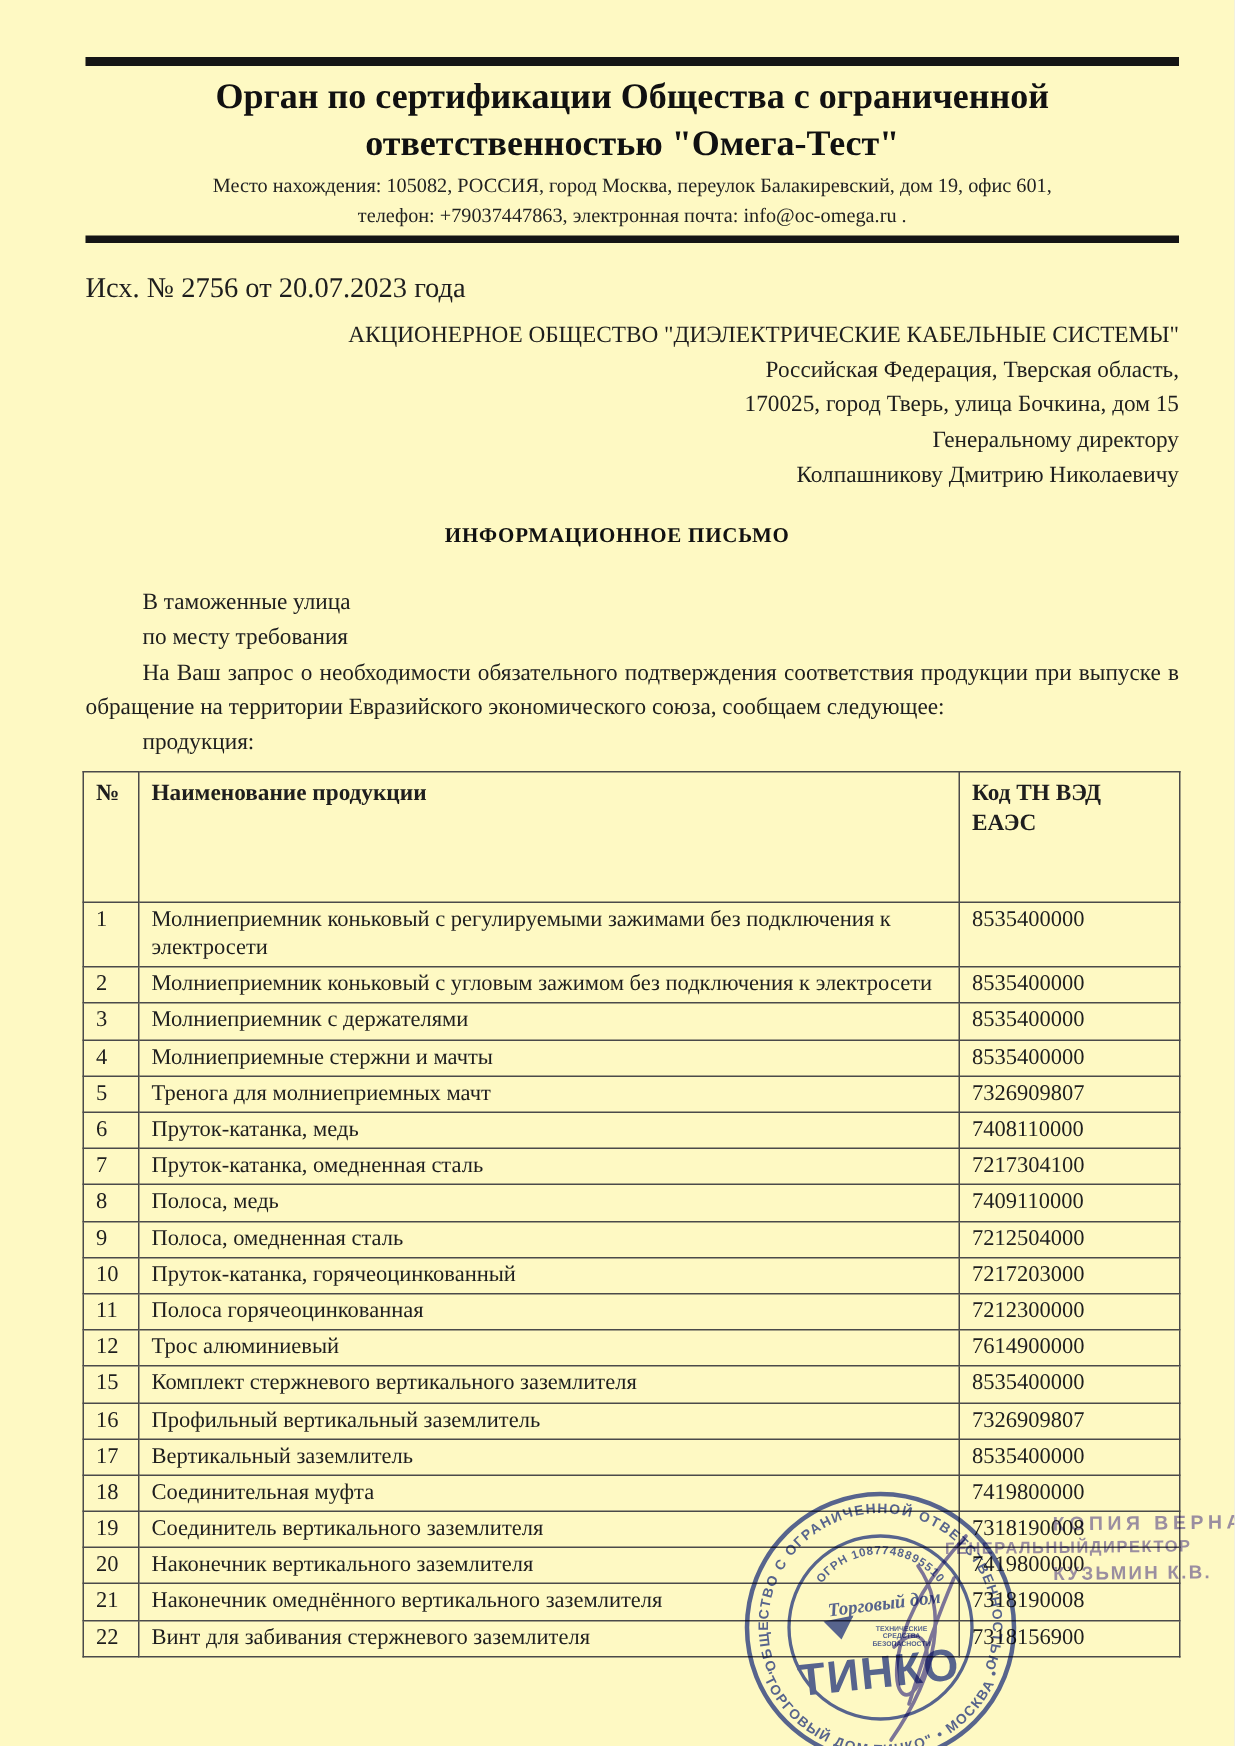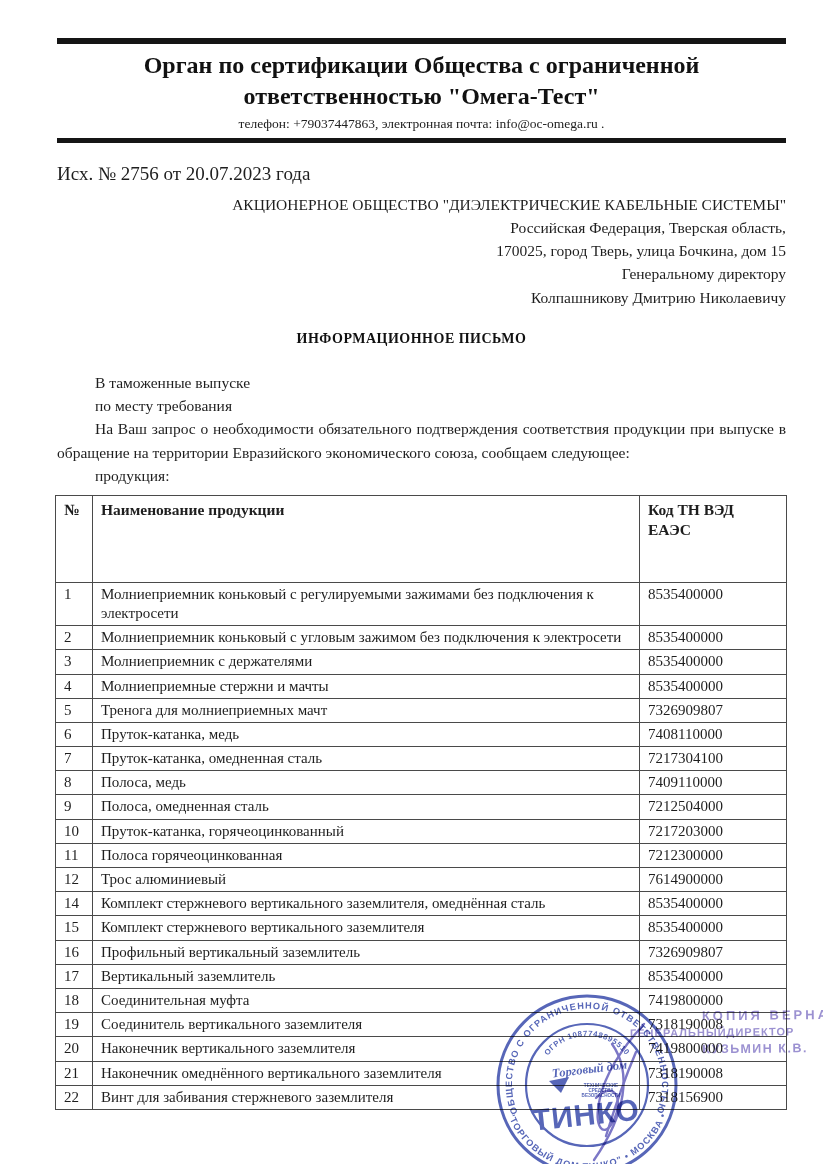--- a/index.html
+++ b/index.html
@@ -1,19 +1,19 @@
 <!DOCTYPE html>
 <html><head>
 <meta charset="utf-8">
 <style>
   * { margin:0; padding:0; box-sizing:border-box; }
   html,body { background:#e9e9e7; }
   .page {
     position:relative; width:823px; height:1164px; margin:0 auto;
-    background:#ffffff; color:#1e1e1e; overflow:hidden;
+    background:#fef9c3; color:#1e1e1e; overflow:hidden;
     font-family:"Liberation Serif","DejaVu Serif",serif;
   }
   .letterhead { margin:38px 37px 0 57px; }
   .bar { height:6px; background:#151515; }
   .bar.thin { height:5px; }
   .lh-title { text-align:center; font-weight:bold; font-size:24px; line-height:1.28; margin-top:6px; color:#111; }
   .lh-address { text-align:center; font-size:13.5px; line-height:1.42; margin-top:3px; color:#222; }
   .lh-address div { white-space:nowrap; }
   .letterhead .bar2 { margin-top:4px; }
 
@@ -57,39 +57,40 @@
 
 <div class="page">
 
   <div class="letterhead">
     <div class="bar"></div>
     <div class="lh-title">
       <div>Орган по сертификации Общества с ограниченной</div>
       <div>ответственностью "Омега-Тест"</div>
     </div>
     <div class="lh-address">
+      <div>Место нахождения: 105082, РОССИЯ, город Москва, переулок Балакиревский, дом 19, офис 601,</div>
       <div>телефон: +79037447863, электронная почта: info@oc-omega.ru .</div>
     </div>
     <div class="bar thin bar2"></div>
   </div>
 
   <div class="ref-line">Исх. №  2756 от 20.07.2023 года</div>
 
   <div class="addressee">
     <div>АКЦИОНЕРНОЕ ОБЩЕСТВО "ДИЭЛЕКТРИЧЕСКИЕ КАБЕЛЬНЫЕ СИСТЕМЫ"</div>
     <div>Российская Федерация, Тверская область,</div>
     <div>170025, город Тверь, улица Бочкина, дом 15</div>
     <div>Генеральному директору</div>
     <div>Колпашникову Дмитрию Николаевичу</div>
   </div>
 
   <div class="doc-heading">ИНФОРМАЦИОННОЕ ПИСЬМО</div>
 
   <div class="body-text">
-    <div class="ind">В таможенные выпуске</div>
+    <div class="ind">В таможенные улица</div>
     <div class="ind">по месту требования</div>
     <div class="para">На Ваш запрос о необходимости обязательного подтверждения соответствия продукции при выпуске в обращение на территории Евразийского экономического союза, сообщаем следующее:</div>
     <div class="ind">продукция:</div>
   </div>
 
   <table class="products">
     <colgroup>
         <col class="c-num">
         <col class="c-name">
         <col class="c-code">
@@ -154,25 +155,20 @@
         </tr>
         <tr>
           <td>11</td>
           <td>Полоса горячеоцинкованная</td>
           <td>7212300000</td>
         </tr>
         <tr>
           <td>12</td>
           <td>Трос алюминиевый</td>
           <td>7614900000</td>
-        </tr>
-        <tr>
-          <td>14</td>
-          <td>Комплект стержневого вертикального заземлителя, омеднённая сталь</td>
-          <td>8535400000</td>
         </tr>
         <tr>
           <td>15</td>
           <td>Комплект стержневого вертикального заземлителя</td>
           <td>8535400000</td>
         </tr>
         <tr>
           <td>16</td>
           <td>Профильный вертикальный заземлитель</td>
           <td>7326909807</td>

